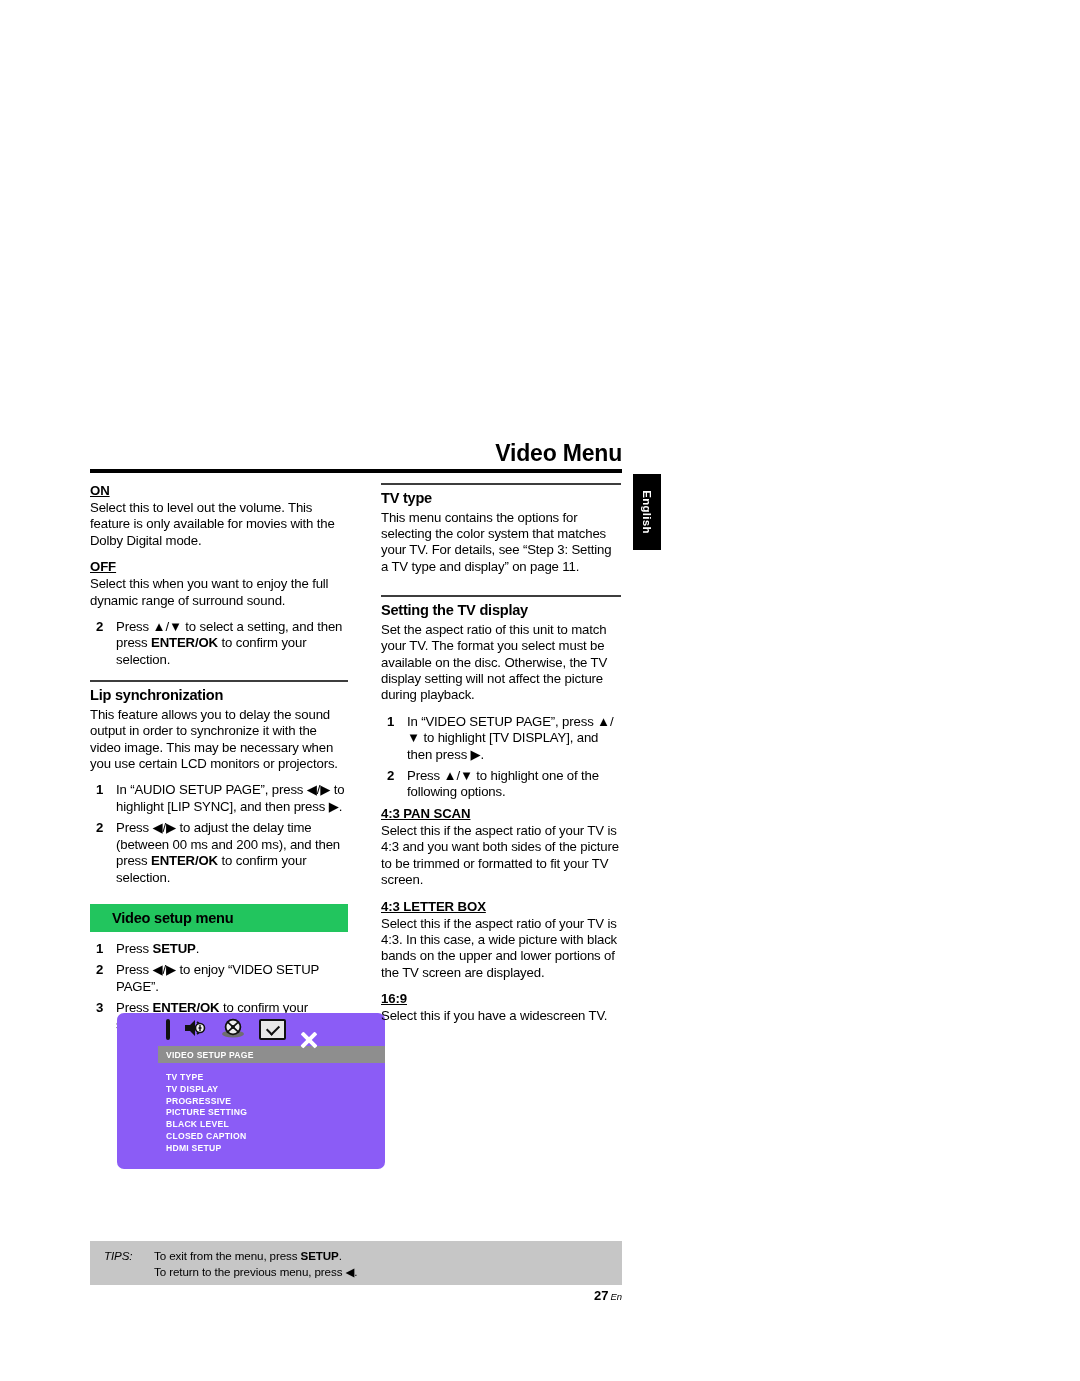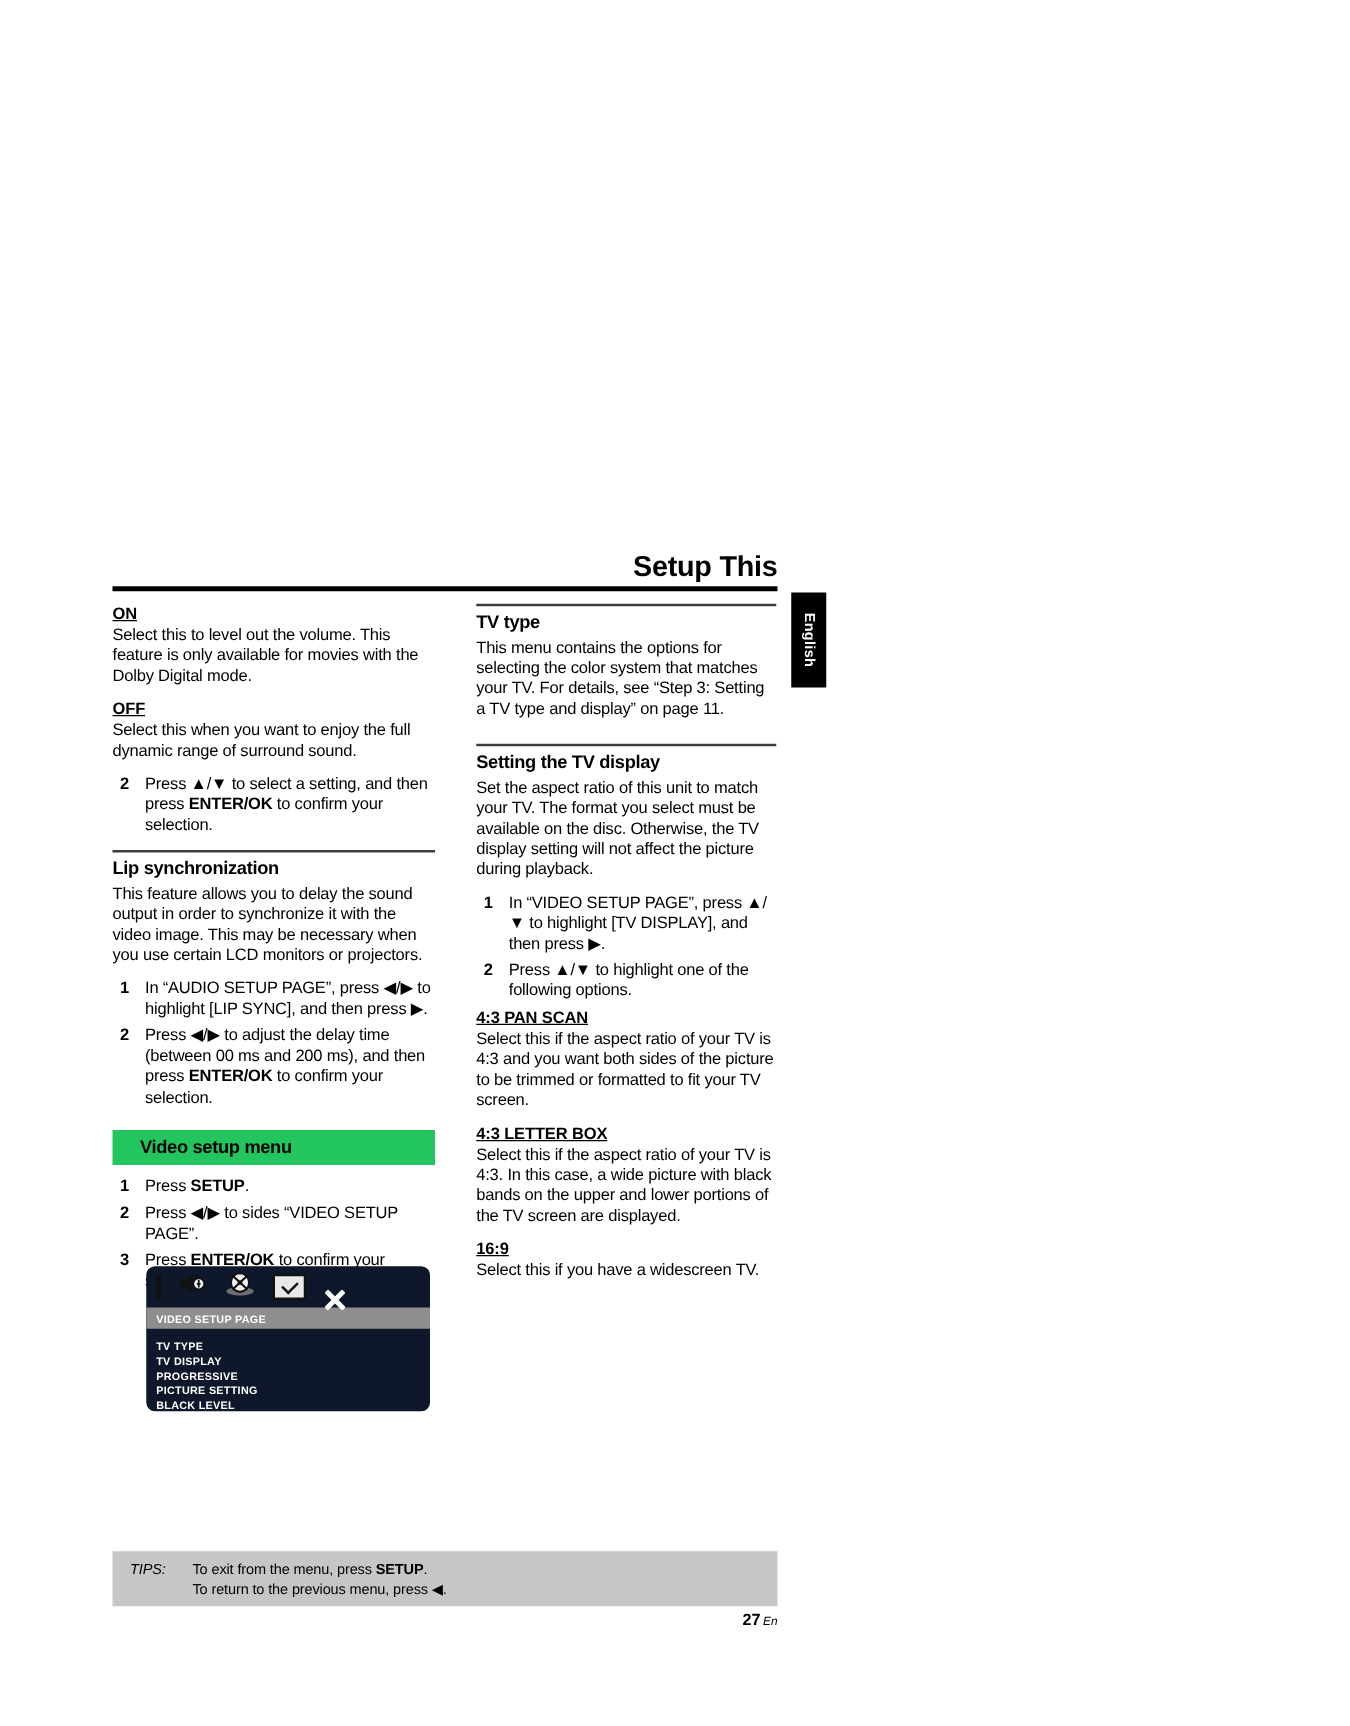--- a/index.html
+++ b/index.html
@@ -139,24 +139,25 @@
   }
   .step.last { margin-bottom: 0; }
   .step b { font-weight: bold; }
 
   
   #osd {
     position: absolute;
     left: 117px;
     top: 1013px;
     width: 227px;
-    height: 116px;
-    background: #0f172a;
+    height: 156px;
+    background: #8b5cf6;
     border-radius: 7px;
     overflow: hidden;
+    padding-left: 41px;
   }
   #osd-icons {
     height: 33px;
     display: flex;
     align-items: center;
     padding-left: 8px;
     gap: 13px;
   }
   .osd-icon { position: relative; }
 
@@ -257,21 +258,21 @@
     font-style: italic;
     padding-left: 2px;
   }
 </style>
 </head>
 <body>
 
 <div id="page">
 
   <div id="header">
-    <div id="page-title">Setup This</div>
+    <div id="page-title">Video Menu</div>
     <div id="header-rule"></div>
   </div>
 
   <div id="english-tab">
     <span class="vtext">English</span>
   </div>
 
   <div id="col-left">
 
     <div class="subhead">ON</div>
@@ -296,21 +297,21 @@
       <span class="num">2</span><span>Press ◀/▶ to adjust the delay time (between 00 ms and 200 ms), and then press </span><b>ENTER/OK</b><span> to confirm your selection.</span>
     </div>
 
     <div class="band-head">Video setup menu</div>
 
     <div class="step">
       <span class="num">1</span><span>Press </span><b>SETUP</b><span>.</span>
     </div>
 
     <div class="step">
-      <span class="num">2</span><span>Press ◀/▶ to sides “VIDEO SETUP PAGE”.</span>
+      <span class="num">2</span><span>Press ◀/▶ to enjoy “VIDEO SETUP PAGE”.</span>
     </div>
 
     <div class="step last">
       <span class="num">3</span><span>Press </span><b>ENTER/OK</b><span> to confirm your selection.</span>
     </div>
 
   </div>
 
   <div id="osd">
     <div id="osd-icons">

